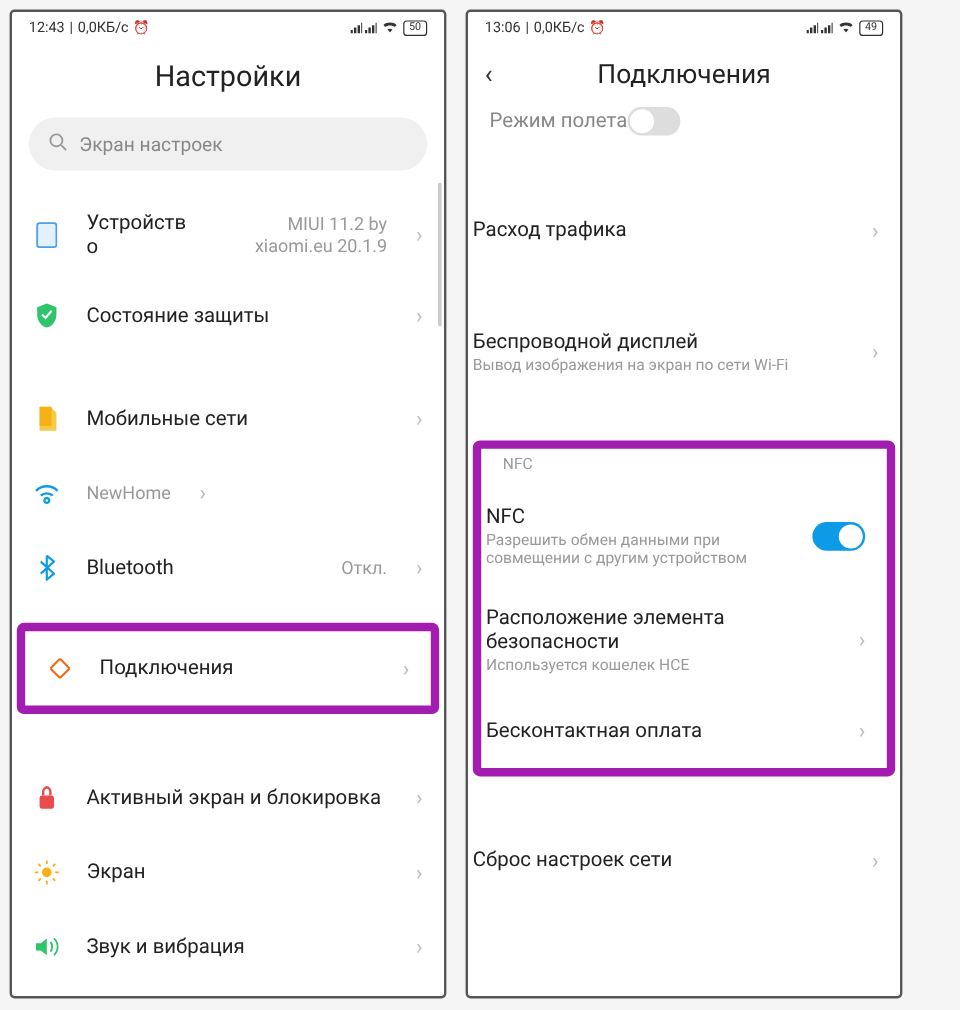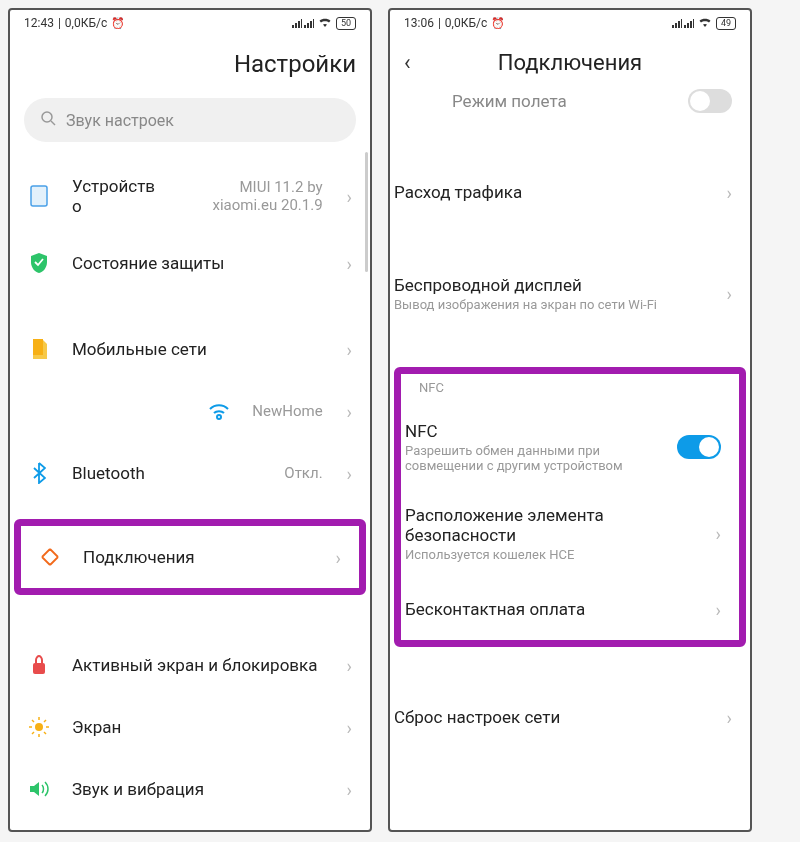--- a/index.html
+++ b/index.html
@@ -37,24 +37,24 @@
   .battery-box {
     border: 1px solid #333;
     border-radius: 3px;
     padding: 0 4px;
     font-size: 9px;
     display: inline-flex;
     align-items: center;
     height: 13px;
   }
   .page-title {
-    text-align: right;
+    text-align: center;
     font-size: 24px;
     font-weight: 400;
-    padding: 18px 14px 14px;
+    padding: 18px 0 14px;
     color: #222;
   }
   .header-row {
     display: flex;
     align-items: center;
     padding: 18px 14px 14px;
   }
   .back-btn {
     font-size: 22px;
     color: #333;
@@ -91,21 +91,20 @@
     width: 3px;
     height: 120px;
     background: #ccc;
     border-radius: 2px;
   }
   .row {
     display: flex;
     align-items: center;
     padding: 16px 18px;
     min-height: 62px;
-    justify-content: flex-end;
   }
   .row-icon {
     width: 22px;
     height: 22px;
     margin-right: 22px;
     display: flex;
     align-items: center;
     justify-content: center;
     flex-shrink: 0;
   }
@@ -176,23 +175,21 @@
     top: 2px;
     width: 20px;
     height: 20px;
     background: #fff;
     border-radius: 50%;
   }
   .partial-row {
     display: flex;
     align-items: center;
     padding: 0 18px 12px;
-    justify-content: space-between;
     color: #888;
-    margin-left: 44px;
   }
   .row-no-icon { padding-left: 4px; }
   .row-no-icon .row-body { padding-left: 0; }
 </style>
 </head>
 <body>
 
 <div class="phone">
   <div class="status-bar">
     <div class="status-left">
@@ -221,21 +218,21 @@
 
   <div class="page-title">Настройки</div>
 
   <div class="search-box">
     <span class="search-icon">
       <svg width="16" height="16" viewBox="0 0 16 16">
           <circle cx="7" cy="7" r="5" stroke="#999" stroke-width="1.5" fill="none"></circle>
           <line x1="11" y1="11" x2="15" y2="15" stroke="#999" stroke-width="1.5"></line>
         </svg>
     </span>
-    <span class="search-text">Звук настроек</span>
+    <span class="search-text">Экран настроек</span>
   </div>
 
   <div class="scroll-area">
     <div class="scroll-indicator"></div>
     <div class="spacer-sm"></div>
 
     <div class="row">
       <span class="row-icon">
         <svg width="18" height="22" viewBox="0 0 18 22">
             <rect x="1" y="1" width="16" height="20" rx="2" stroke="#4aa0e8" stroke-width="1.5" fill="#e3f1fb"></rect>

